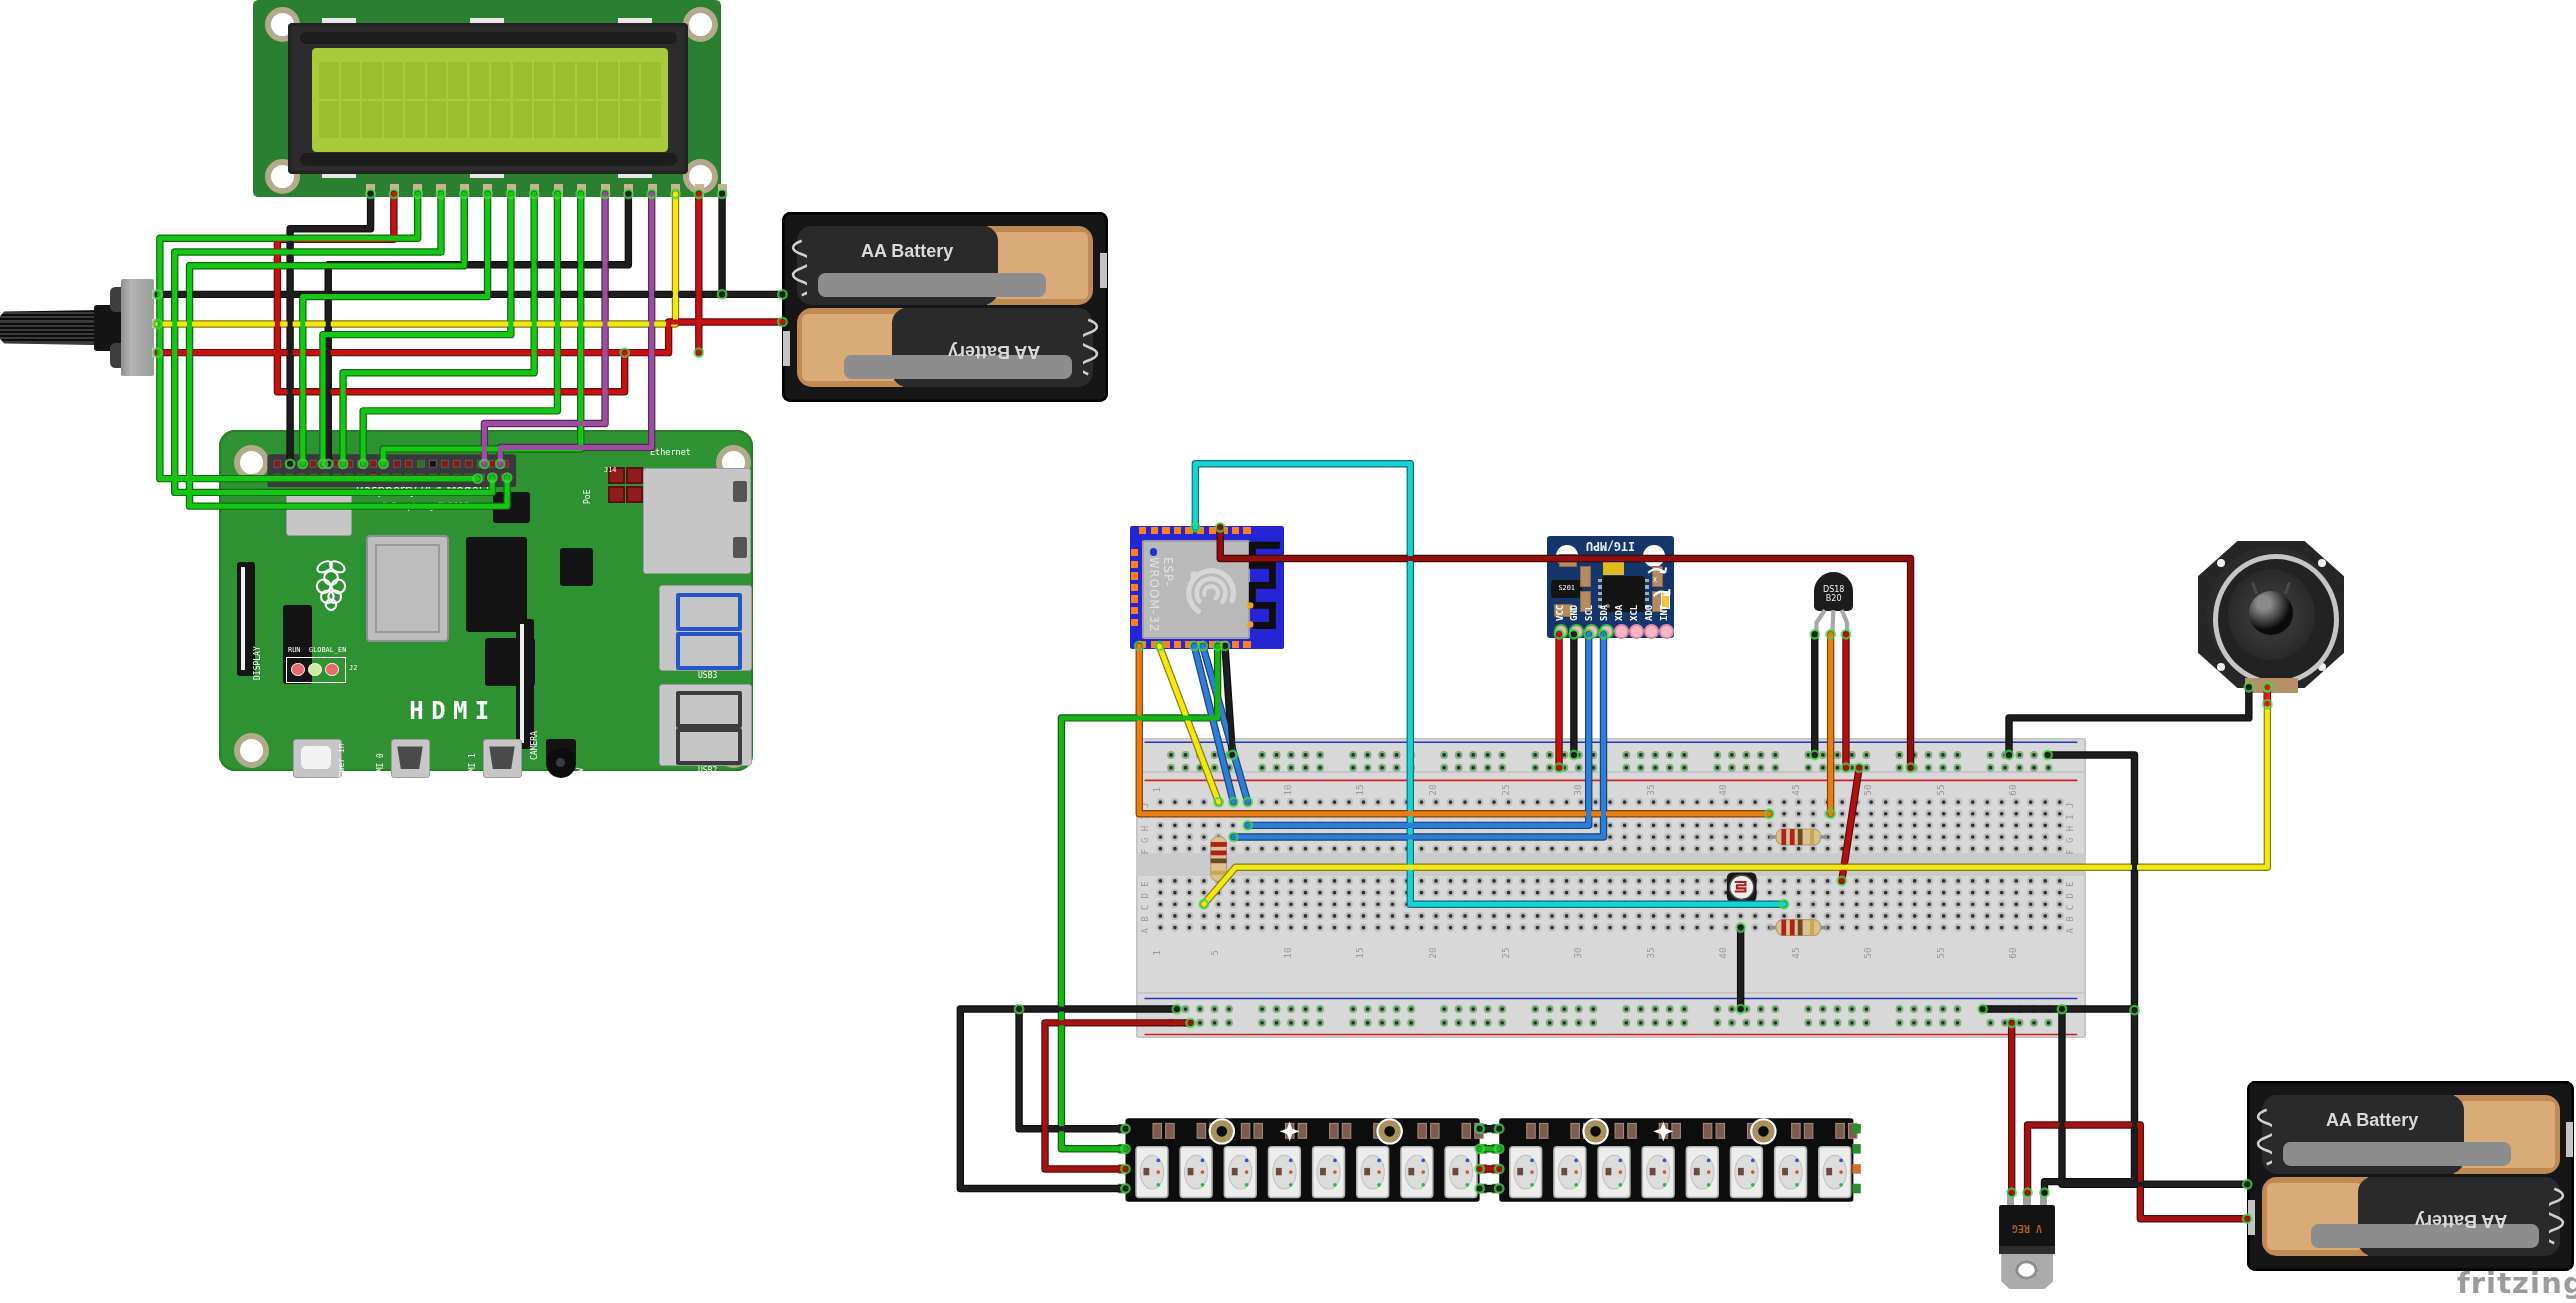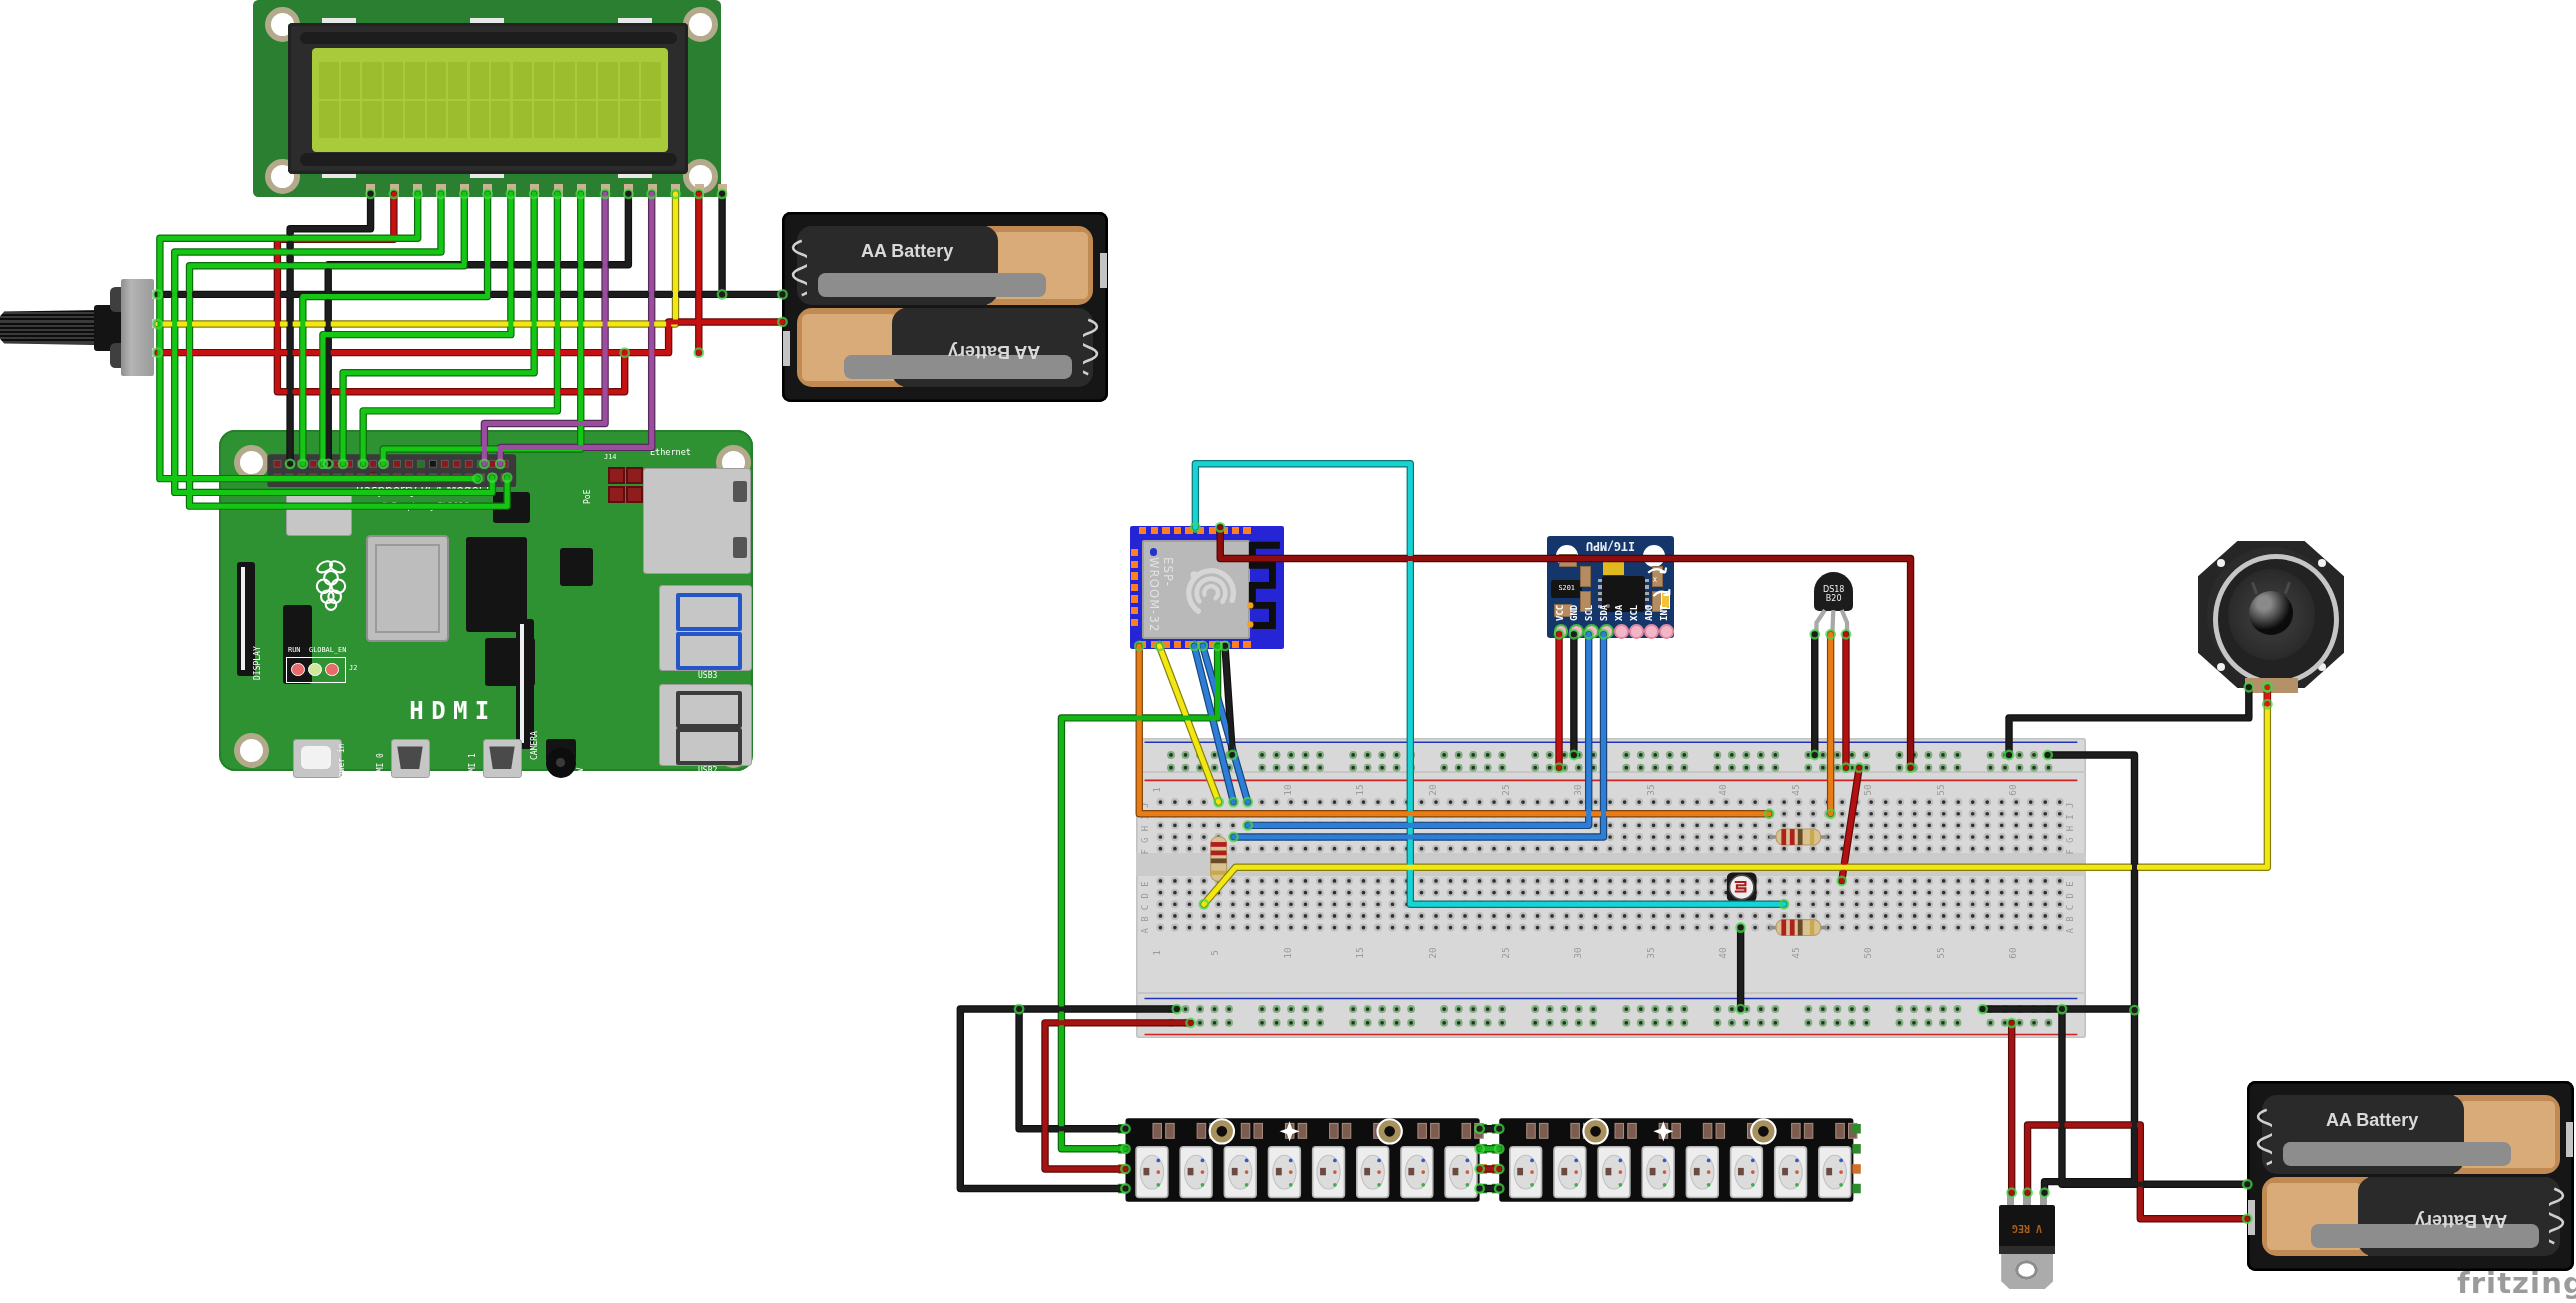--- a/index.html
+++ b/index.html
@@ -177,21 +177,21 @@
     <div class="pi-lab" style="left:69px;top:216px;font-size:6.9px">RUN</div>
     <div class="pi-lab" style="left:90px;top:216px;font-size:6.9px">GLOBAL_EN</div>
     <div class="pi-lab" style="left:130px;top:234px;font-size:6.9px">J2</div>
 
     <div class="abs" style="left:389px;top:37px;width:34px;height:34px">
       <div class="abs" style="left:0;top:0;width:12.7px;height:12.7px;background:#8f1d1d;border:2.1px solid #5d0f0f"></div>
       <div class="abs" style="left:18px;top:0;width:12.7px;height:12.7px;background:#8f1d1d;border:2.1px solid #5d0f0f"></div>
       <div class="abs" style="left:0;top:19px;width:12.7px;height:12.7px;background:#8f1d1d;border:2.1px solid #5d0f0f"></div>
       <div class="abs" style="left:18px;top:19px;width:12.7px;height:12.7px;background:#8f1d1d;border:2.1px solid #5d0f0f"></div>
     </div>
-    <div class="pi-lab" style="left:385px;top:23px;font-size:6.9px">J14</div>
+    <div class="pi-lab" style="left:385px;top:36px;font-size:6.9px">J14</div>
     <div class="vlab" style="left:373px;top:65px">PoE</div>
 
     <div class="pi-lab" style="left:431px;top:17px;font-size:8.5px">Ethernet</div>
     <div class="silver" style="left:424px;top:38px;width:106px;height:104px">
       <div class="abs" style="right:3.2px;top:11.6px;width:13.8px;height:21px;background:#555;border-radius:2.1px"></div>
       <div class="abs" style="right:3.2px;top:68px;width:13.8px;height:21px;background:#555;border-radius:2.1px"></div>
     </div>
 
     <div class="silver" style="left:440px;top:155px;width:91px;height:84px">
       <div class="abs" style="left:16px;top:7.4px;width:58px;height:30px;border:4.2px solid #2456c8;border-radius:2.1px"></div>

